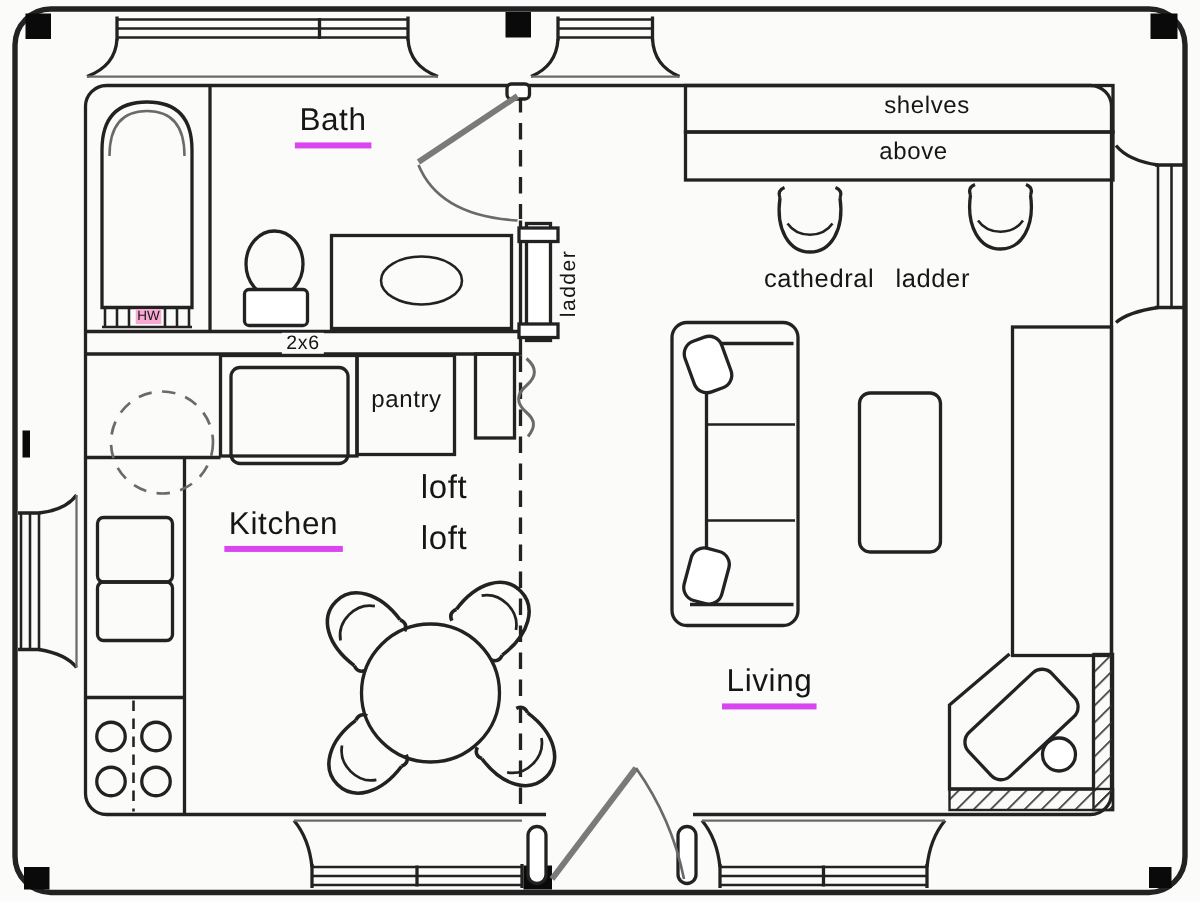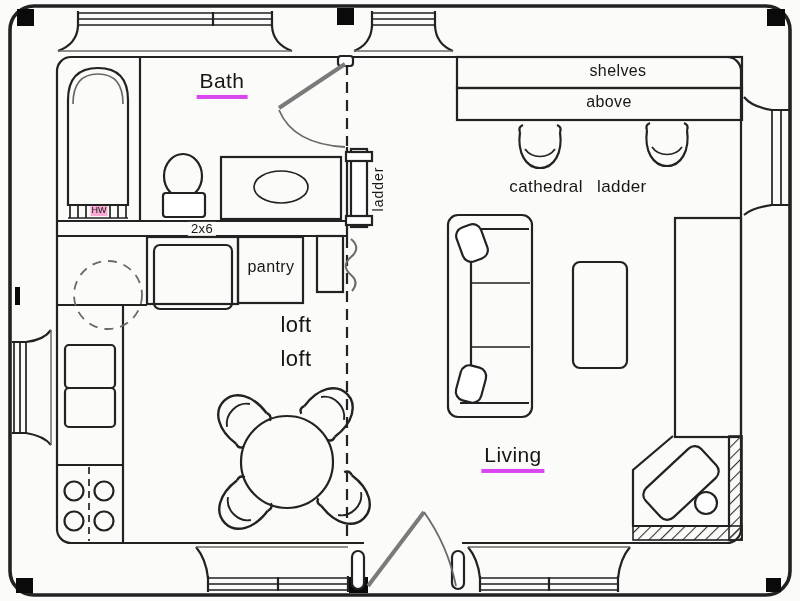--- a/index.html
+++ b/index.html
@@ -232,20 +232,23 @@
     <g transform="translate(681,483) rotate(-43)">
       <rect x="-38" y="-20" width="76" height="40" rx="9" class="s" stroke-width="2.5"></rect>
     </g>
     <circle cx="706" cy="503" r="11" class="s wh" stroke-width="2.5"></circle>
   </g>
 </svg>
 
 <div class="lbl room" style="left:222px; top:84px;">
   <span class="ul">Bath</span>
 </div>
+<div class="lbl room" style="left:189px; top:353px;">
+  <span class="ul">Kitchen</span>
+</div>
 <div class="lbl room" style="left:513px; top:458px;">
   <span class="ul">Living</span>
 </div>
 
 <div class="lbl ann18" style="left:618px; top:71px;">shelves</div>
 <div class="lbl ann18" style="left:609px; top:102px;">above</div>
 <div class="lbl ann17 cath" style="left:578px; top:187px;">cathedral ladder</div>
 <div class="lbl ann16" style="left:271px; top:267px;">pantry</div>
 
 <div class="lbl twoline" style="left:296px; top:342px;">

